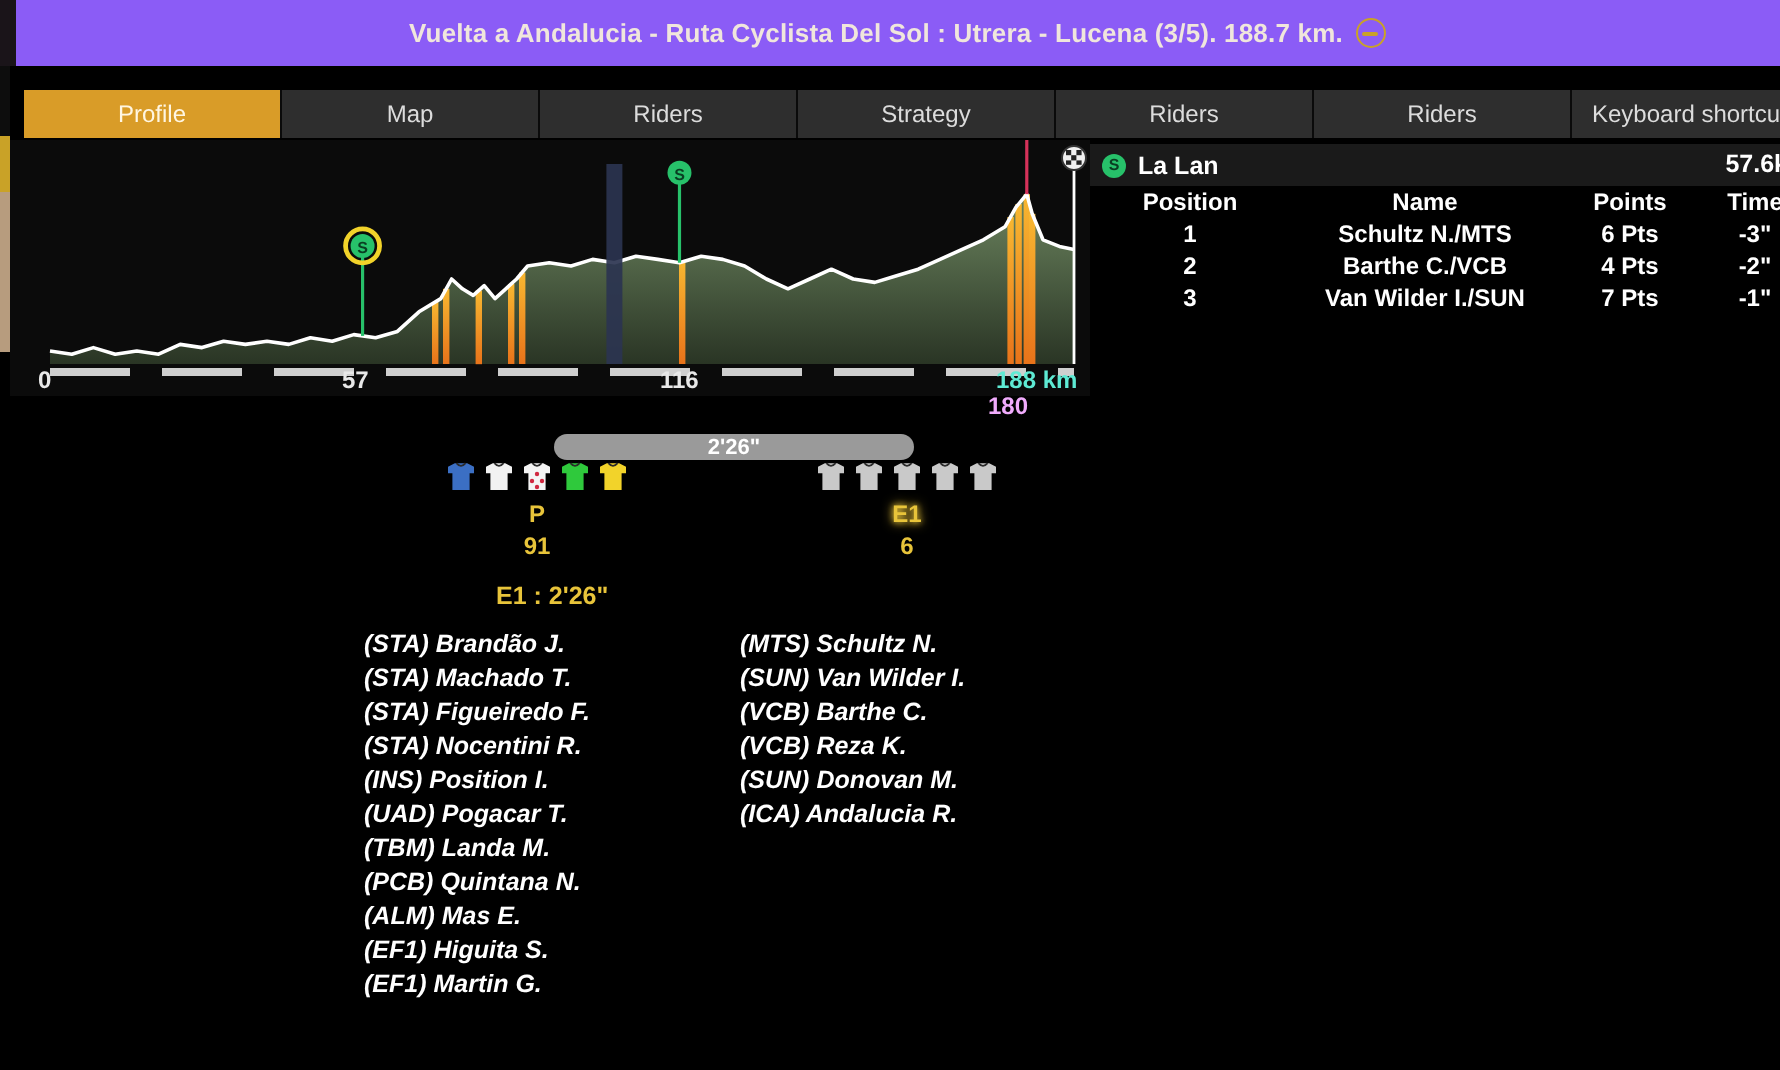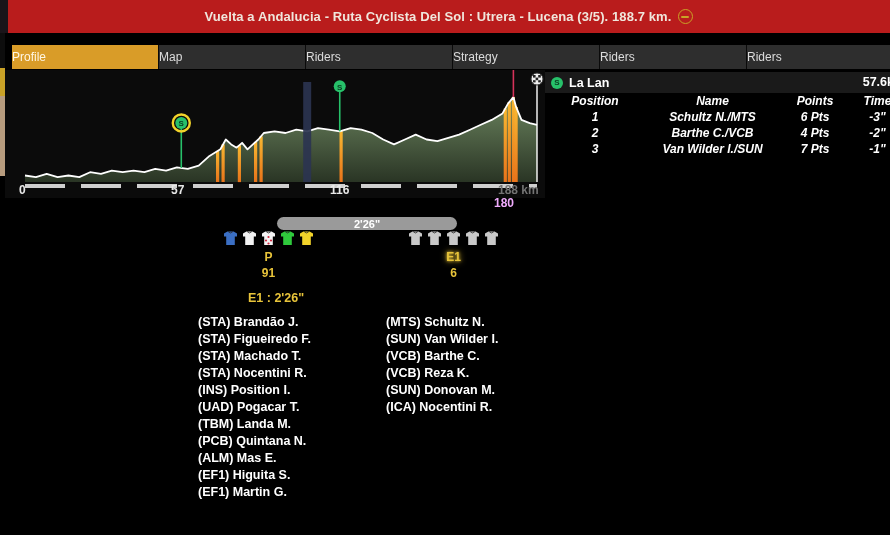--- a/index.html
+++ b/index.html
@@ -7,21 +7,21 @@
     width: 890px; height: 535px;
     background: #000;
     font-family: "Liberation Sans", sans-serif;
     overflow: hidden;
   }
   #app { position: relative; width: 890px; height: 535px; background: #000; }
 
   
   .titlebar {
     position: absolute; left: 8px; top: 0; width: 882px; height: 33px;
-    background: #b91c1c;
+    background: #8b5cf6;
     display: flex; align-items: center; justify-content: center;
     gap: 7px;
   }
   .titlebar-text {
     color: #f0e6dc; font-size: 13px; font-weight: bold;
     letter-spacing: .1px; white-space: nowrap;
   }
   .stage-type-icon {
     width: 15px; height: 15px; border-radius: 50%;
     border: 1.6px solid #c9a227; position: relative; flex: 0 0 auto;
@@ -42,24 +42,24 @@
   .left-tan2 {
     position: absolute; left: 0; top: 68px; width: 5px; height: 28px; background: #c9a227;
   }
 
   
   .tabbar {
     position: absolute; left: 12px; top: 45px; width: 878px; height: 24px;
     display: flex; align-items: stretch;
   }
   .tab {
-    flex: 0 0 auto; width: 147px;
+    flex: 0 0 auto; width: 129px;
     background: #2e2e2e;
     color: #dcdcdc; font-size: 12px;
-    display: flex; align-items: center; 
+    display: flex; align-items: center; justify-content: center;
     border-right: 1px solid #0a0a0a;
     cursor: pointer; white-space: nowrap;
   }
   .tab.active { background: #d99c28; color: #fff6e2; font-weight: normal; }
   .tab.wide { width: 150px; justify-content: flex-start; padding-left: 10px; }
 
   
   .chart-wrap {
     position: absolute; left: 5px; top: 70px; width: 540px; height: 128px;
     background: #0b0b0b;
@@ -71,21 +71,21 @@
   }
   .chart-svg { position: absolute; left: 0; top: 0; }
 
   .axis-row {
     position: absolute; left: 5px; top: 183px; width: 545px; height: 28px;
   }
   .axis-label {
     position: absolute; font-size: 12px; font-weight: bold; color: #e8e8e8;
     top: 0;
   }
-  .axis-label.dim { color: #737373; }
+  .axis-label.dim { color: #5eead4; }
   .axis-cur {
     position: absolute; font-size: 12px; font-weight: bold; color: #f0abfc; top: 13px;
   }
 
   
   .sprint-panel {
     position: absolute; left: 545px; top: 72px; width: 345px; height: 90px;
     background: #000; overflow: hidden;
   }
   .sprint-head {
@@ -99,21 +99,21 @@
     margin-right: 6px; flex: 0 0 auto;
   }
   .sprint-name { color: #ffffff; font-size: 12.5px; font-weight: bold; }
   .sprint-dist {
     position: absolute; right: -4px; top: 3px;
     color: #ffffff; font-size: 12.5px; font-weight: bold; white-space: nowrap;
   }
   .sprint-table { width: 360px; border-collapse: collapse; table-layout: fixed; }
   .sprint-table th, .sprint-table td {
     color: #ffffff; font-size: 12px; font-weight: bold; text-align: center;
-    padding: 1px 0; line-height: 14px; font-style: italic;
+    padding: 1px 0; line-height: 14px;
   }
   .sprint-table col.c-pos { width: 100px; }
   .sprint-table col.c-name { width: 135px; }
   .sprint-table col.c-pts { width: 70px; }
   .sprint-table col.c-time { width: 55px; }
 
   
   .gap-bar {
     position: absolute; left: 277px; top: 217px; width: 180px; height: 13px;
     background: #9a9a9a; border-radius: 7px;
@@ -134,22 +134,22 @@
   .grp-count { margin-top: 2px; color: #e8c43a; font-size: 12px; font-weight: bold; text-align: center; }
 
   .jersey { width: 15px; height: 16px; position: relative; }
 
   
   .gap-title {
     position: absolute; left: 248px; top: 291px;
     color: #e8c43a; font-size: 12.5px; font-weight: bold;
   }
   .riders-cols {
-    position: absolute; left: 198px; top: 314px; width: 420px;
-    display: flex; gap: 0;
+    position: absolute; left: 182px; top: 314px; width: 420px;
+    display: flex; gap: 0; font-style: italic;
   }
   .riders-col { width: 188px; }
   .rider-line {
     color: #ffffff; font-size: 12.5px; font-weight: bold; line-height: 17px;
     white-space: nowrap;
   }
 </style>
 </head>
 <body>
 
@@ -360,34 +360,34 @@
       </div>
     <div class="grp-label glow">E1</div>
     <div class="grp-count">6</div>
   </div>
 
   <div class="gap-title">E1 : 2'26"</div>
 
   <div class="riders-cols">
     <div class="riders-col" id="riders-left">
         <div class="rider-line">(STA) Brandão J.</div>
+        <div class="rider-line">(STA) Machado T.</div>
         <div class="rider-line">(STA) Figueiredo F.</div>
-        <div class="rider-line">(STA) Machado T.</div>
         <div class="rider-line">(STA) Nocentini R.</div>
         <div class="rider-line">(INS) Position I.</div>
         <div class="rider-line">(UAD) Pogacar T.</div>
         <div class="rider-line">(TBM) Landa M.</div>
         <div class="rider-line">(PCB) Quintana N.</div>
         <div class="rider-line">(ALM) Mas E.</div>
         <div class="rider-line">(EF1) Higuita S.</div>
         <div class="rider-line">(EF1) Martin G.</div>
       </div>
     <div class="riders-col" id="riders-right">
         <div class="rider-line">(MTS) Schultz N.</div>
         <div class="rider-line">(SUN) Van Wilder I.</div>
         <div class="rider-line">(VCB) Barthe C.</div>
         <div class="rider-line">(VCB) Reza K.</div>
         <div class="rider-line">(SUN) Donovan M.</div>
-        <div class="rider-line">(ICA) Nocentini R.</div>
+        <div class="rider-line">(ICA) Andalucia R.</div>
       </div>
   </div>
 
 </div>
 
 </body></html>

